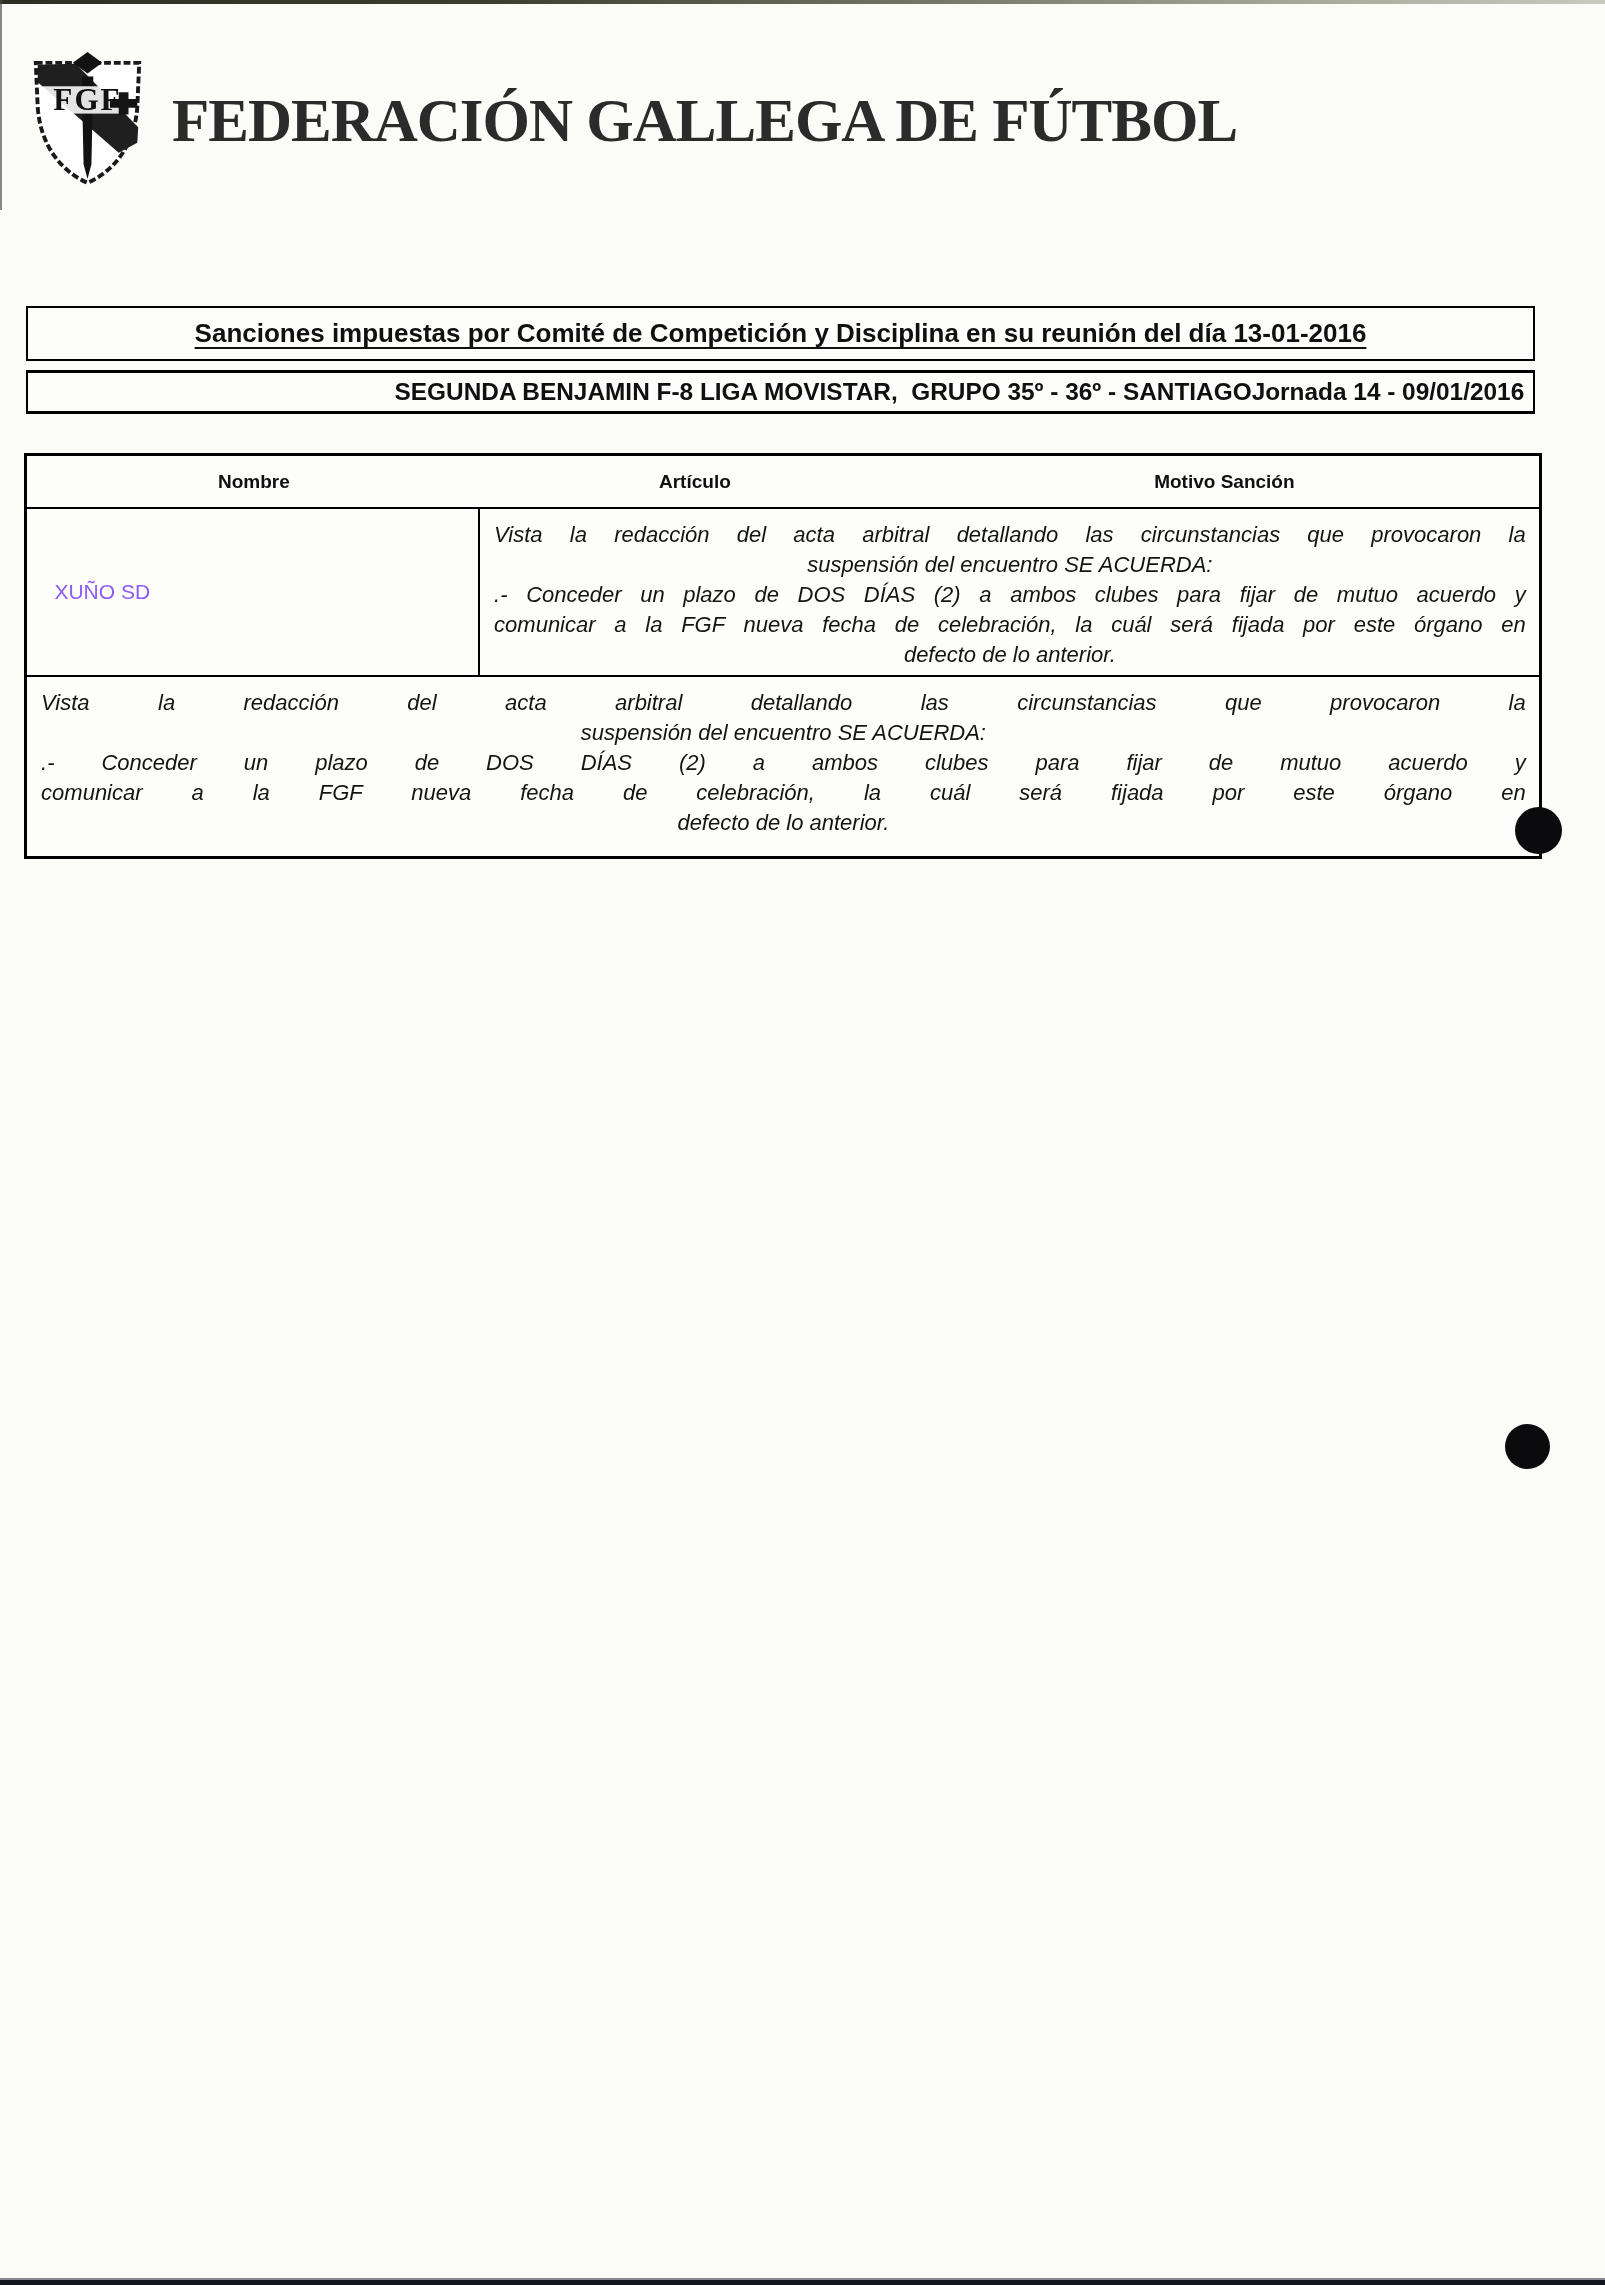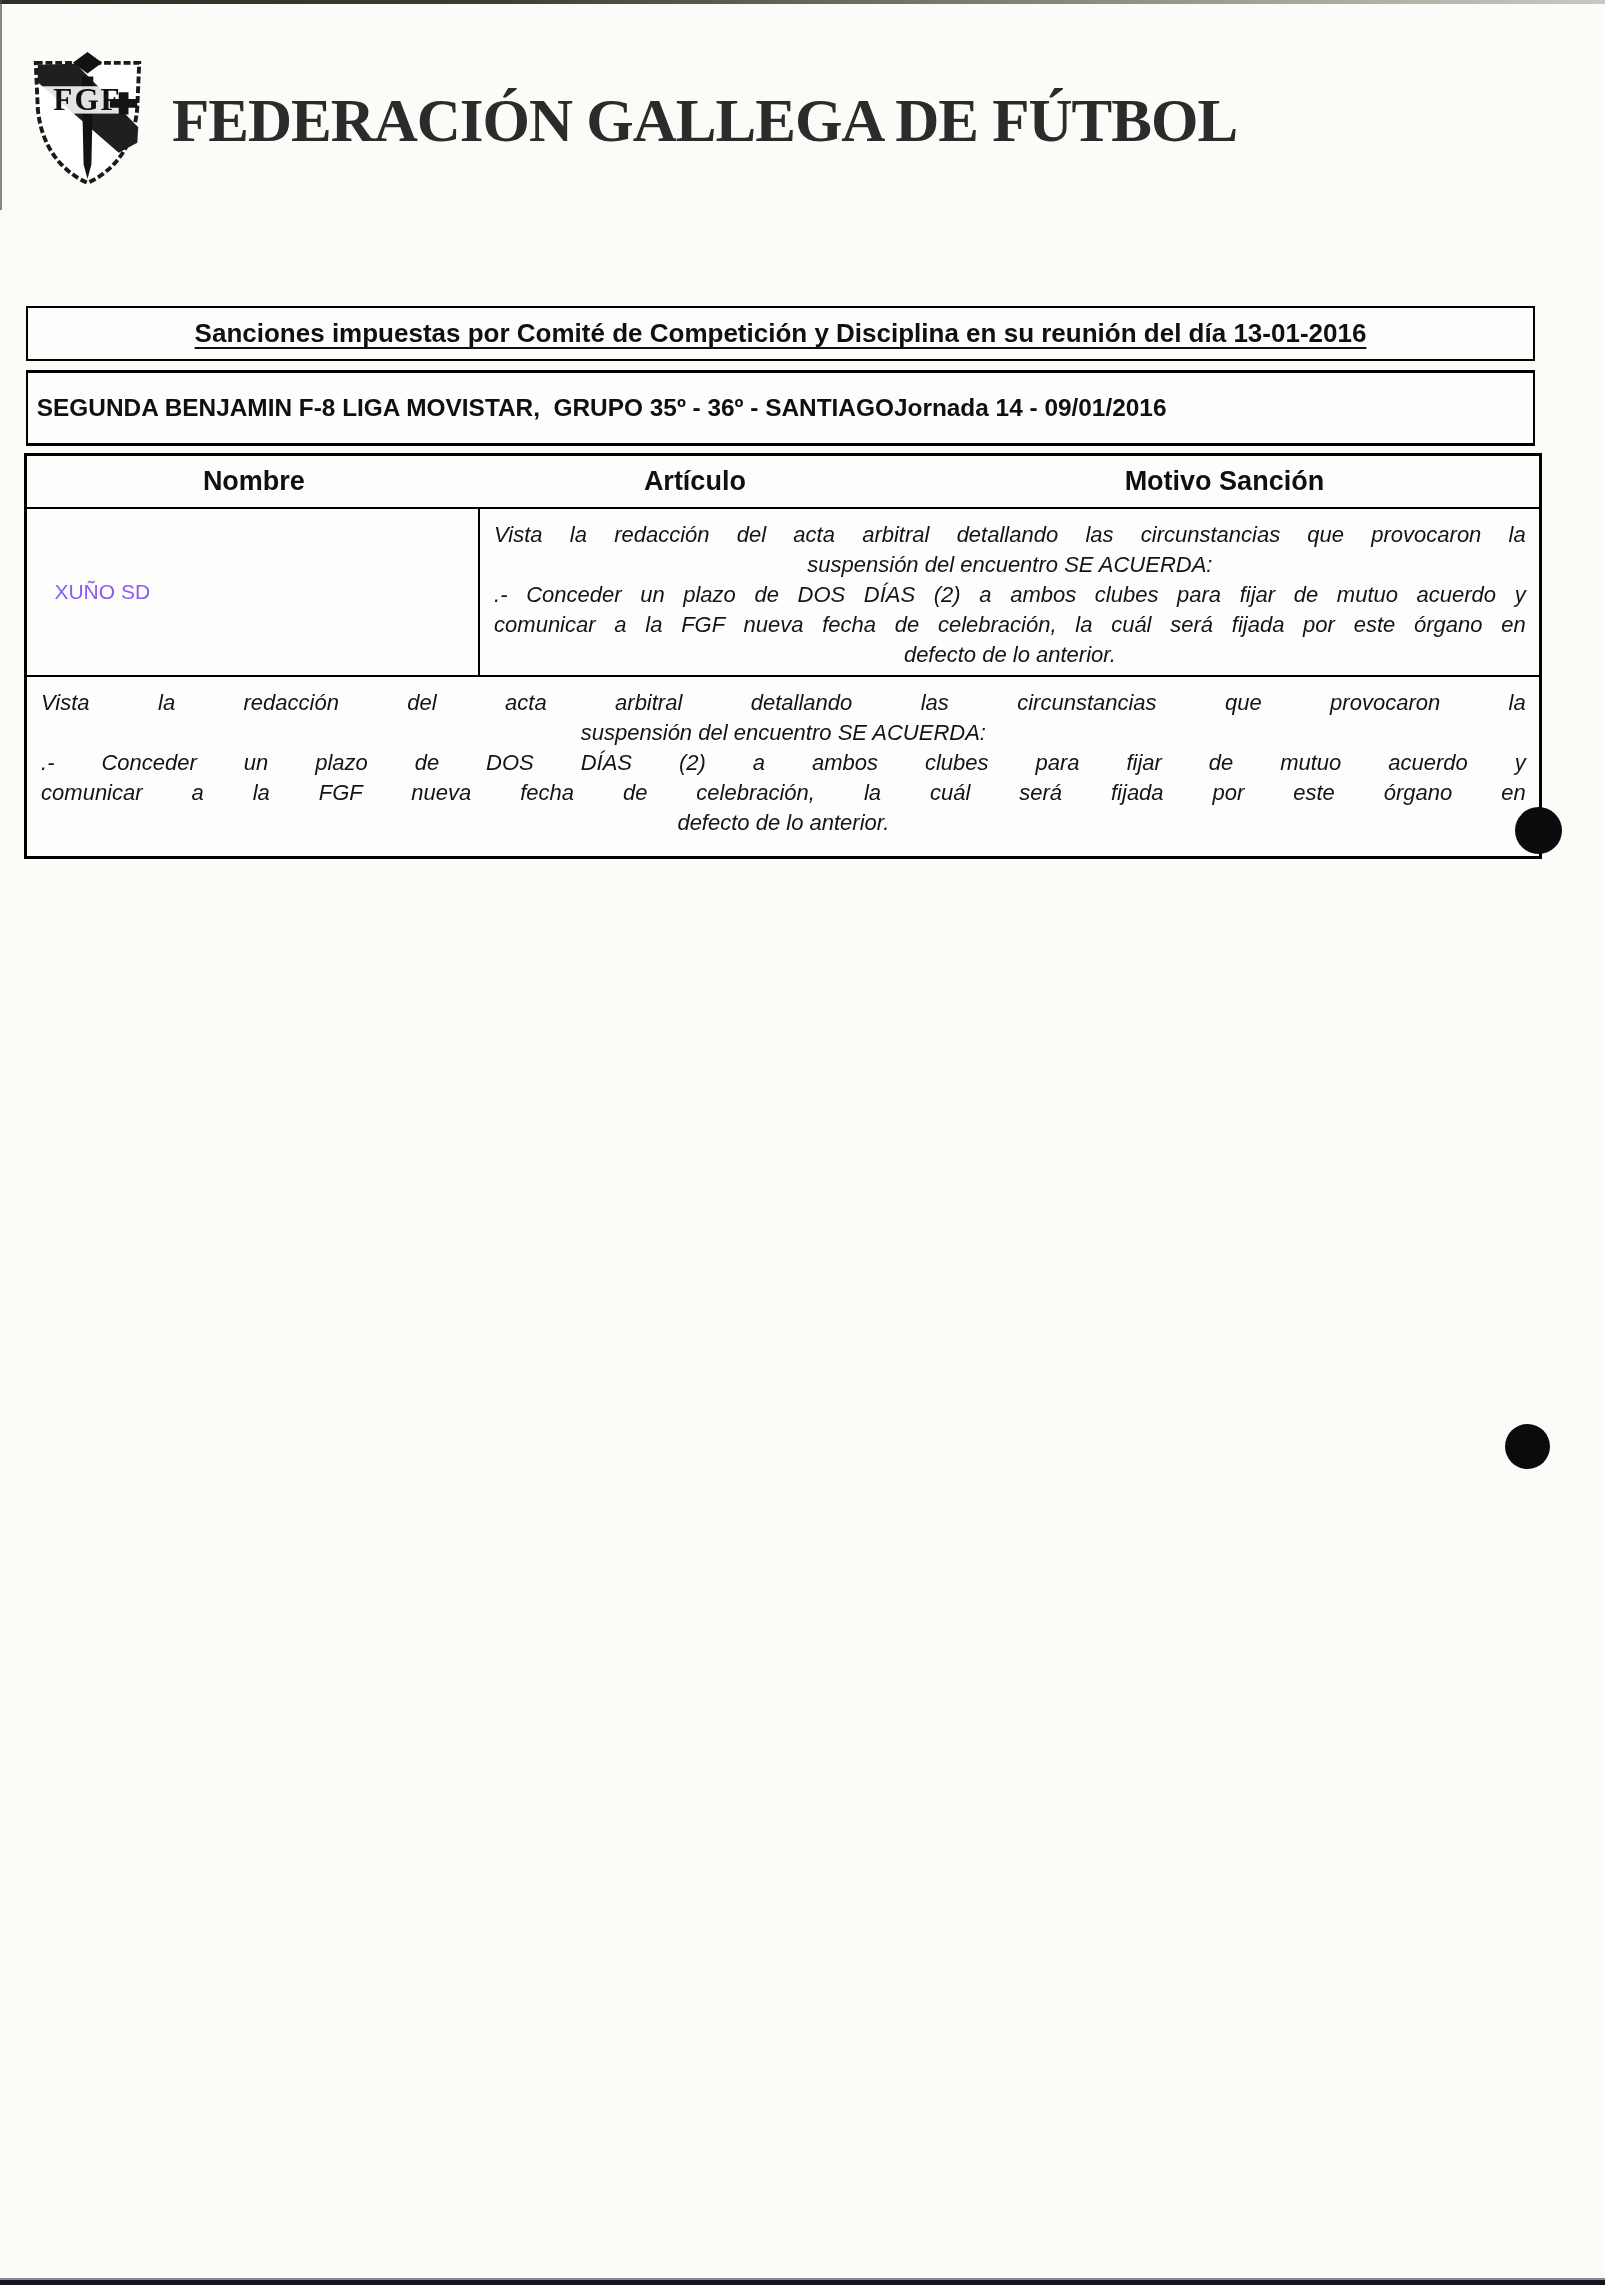--- a/index.html
+++ b/index.html
@@ -43,32 +43,32 @@
     position:absolute;left:26px;width:1509px;box-sizing:border-box;
     border:2.9px solid #000;background:#fdfdfb;
     display:flex;align-items:center;
   }
   .title-bar{top:306px;height:55px;justify-content:center;}
   .title-bar span{
     font-weight:700;font-size:26px;color:#101010;
     text-decoration:underline;text-decoration-thickness:2px;text-underline-offset:4.9px;
     white-space:nowrap;
   }
-  .comp-bar{top:370px;height:76px;justify-content:flex-start;padding:0 8.8px;border-width:3.9px 2.9px;}
+  .comp-bar{top:370px;height:44px;justify-content:flex-end;padding:0 8.8px;border-width:3.9px 2.9px;}
   .comp-bar span{font-weight:700;font-size:24.4px;color:#101010;white-space:pre;}
 
   
   .sanctions-table{
     position:absolute;left:24.4px;top:453px;width:1518px;box-sizing:border-box;
     border:3.9px solid #000;background:#fdfdfb;
   }
   .thead{
     display:flex;height:51px;align-items:center;
     border-bottom:2.9px solid #000;
-    font-weight:700;font-size:27px;color:#101010;
+    font-weight:700;font-size:19px;color:#101010;
   }
   .thead .th{text-align:center;}
   .th.c1{width:453px;}
   .th.c2{width:429px;}
   .th.c3{flex:1;}
   .trow{display:flex;}
   .trow + .trow{border-top:2.9px solid #000;}
   .trow.r1{height:166px;}
   .trow.r2{height:179px;}
   .name-cell{

